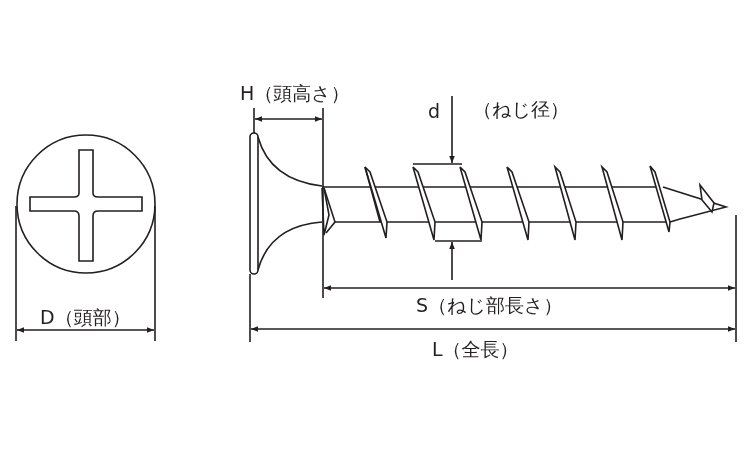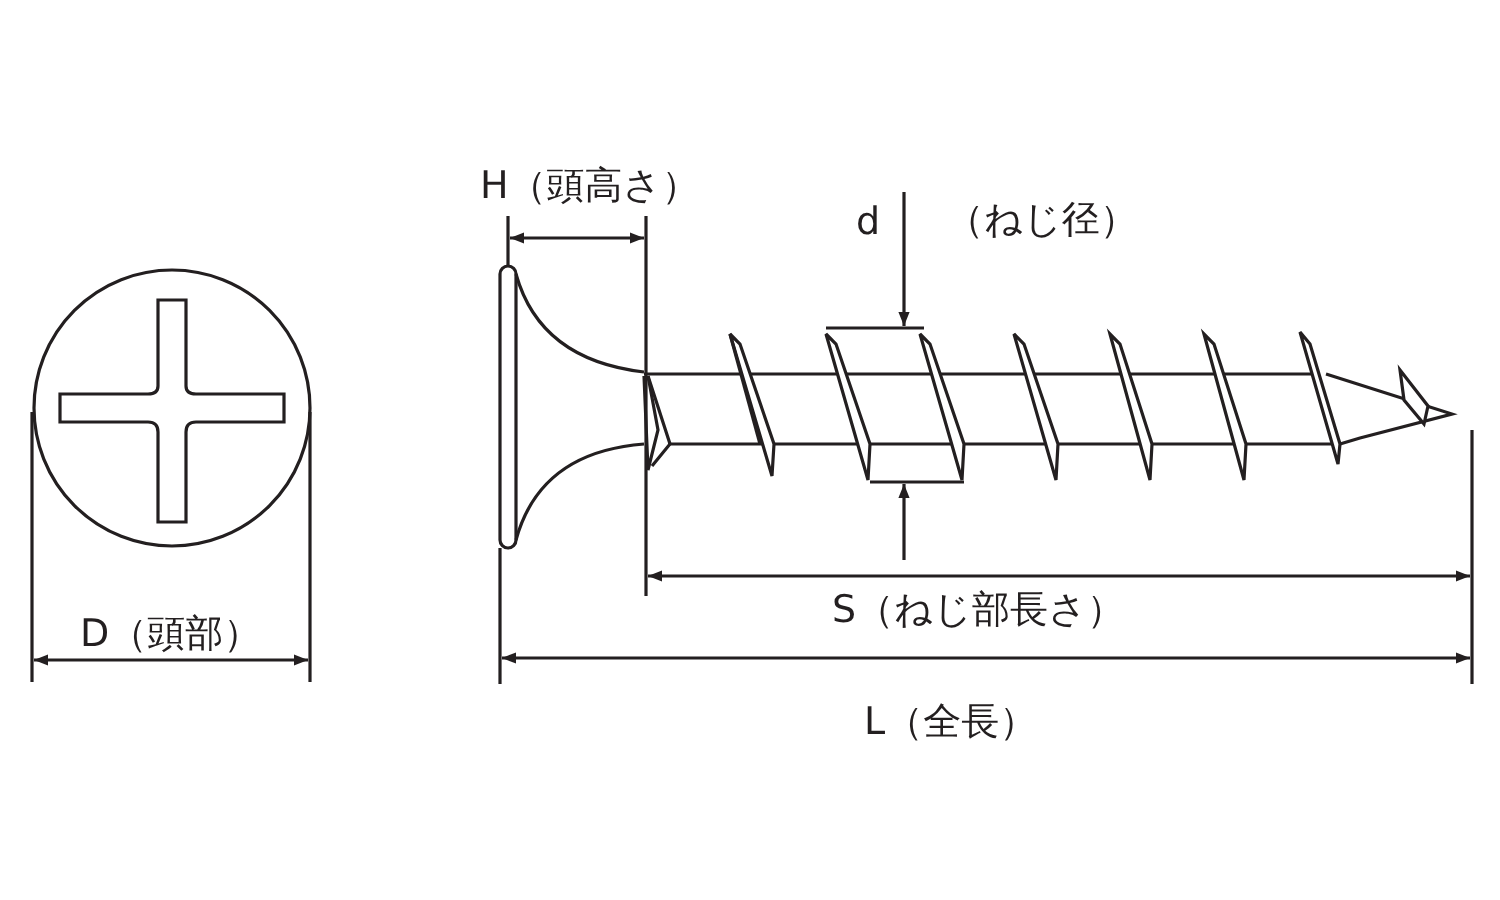--- a/index.html
+++ b/index.html
@@ -75,13 +75,13 @@
     <line x1="250" y1="274" x2="250" y2="342"></line>
     <line x1="251" y1="329" x2="735" y2="329" marker-start="url(#arr)" marker-end="url(#arr)"></line>
   </g>
 </svg>
 
 <div class="lbl" style="left:40px; top:308px;">D（頭部）</div>
 <div class="lbl" style="left:240px; top:84px;">H（頭高さ）</div>
 <div class="lbl" style="left:428px; top:102px;">d</div>
 <div class="lbl" style="left:473px; top:102px;font-family:Liberation Mono, monospace;">（ねじ径）</div>
 <div class="lbl" style="left:416px; top:296px;">S（ねじ部長さ）</div>
-<div class="lbl" style="left:432px; top:352px;">L（全長）</div>
+<div class="lbl" style="left:432px; top:340px;">L（全長）</div>
 
 </body></html>

